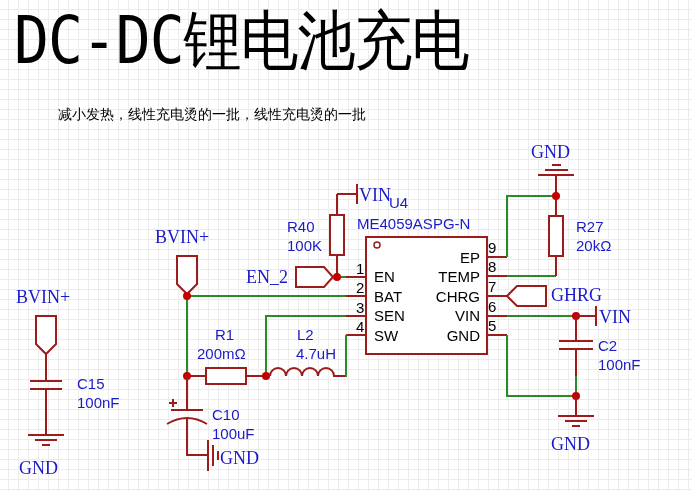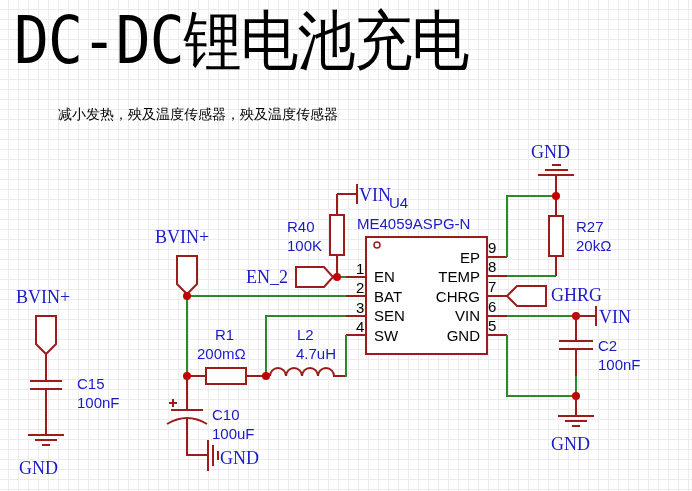--- a/index.html
+++ b/index.html
@@ -32,21 +32,21 @@
   .dot { fill:#c40000; }
   .lbl { font-family:"Liberation Sans", sans-serif; font-size:15px; fill:#1a1ac8; }
   .net { font-family:"Liberation Serif", serif; font-size:18px; fill:#1a1ac8; }
   .pin { font-family:"Liberation Sans", sans-serif; font-size:15px; fill:#000; }
   .pnum { font-family:"Liberation Sans", sans-serif; font-size:15px; fill:#000; }
 </style>
 </head>
 <body>
 
 <div id="title">DC-DC锂电池充电</div>
-<div id="subtitle">减小发热，殃及温度传感器，殃及温度传感器</div>
+<div id="subtitle">减小发热，线性充电烫的一批，线性充电烫的一批</div>
 
 <svg id="schematic" width="692" height="491" viewBox="0 0 692 491">
 
   <g>
     <rect x="366" y="237" width="121" height="117" class="pf"></rect>
     <circle cx="377" cy="245" r="3" fill="none" stroke="#9c1c1c" stroke-width="1.5"></circle>
     <text x="389" y="208" class="lbl">U4</text>
     <text x="357" y="229" class="lbl">ME4059ASPG-N</text>
 
     <line x1="346" y1="277" x2="366" y2="277" class="p"></line>

